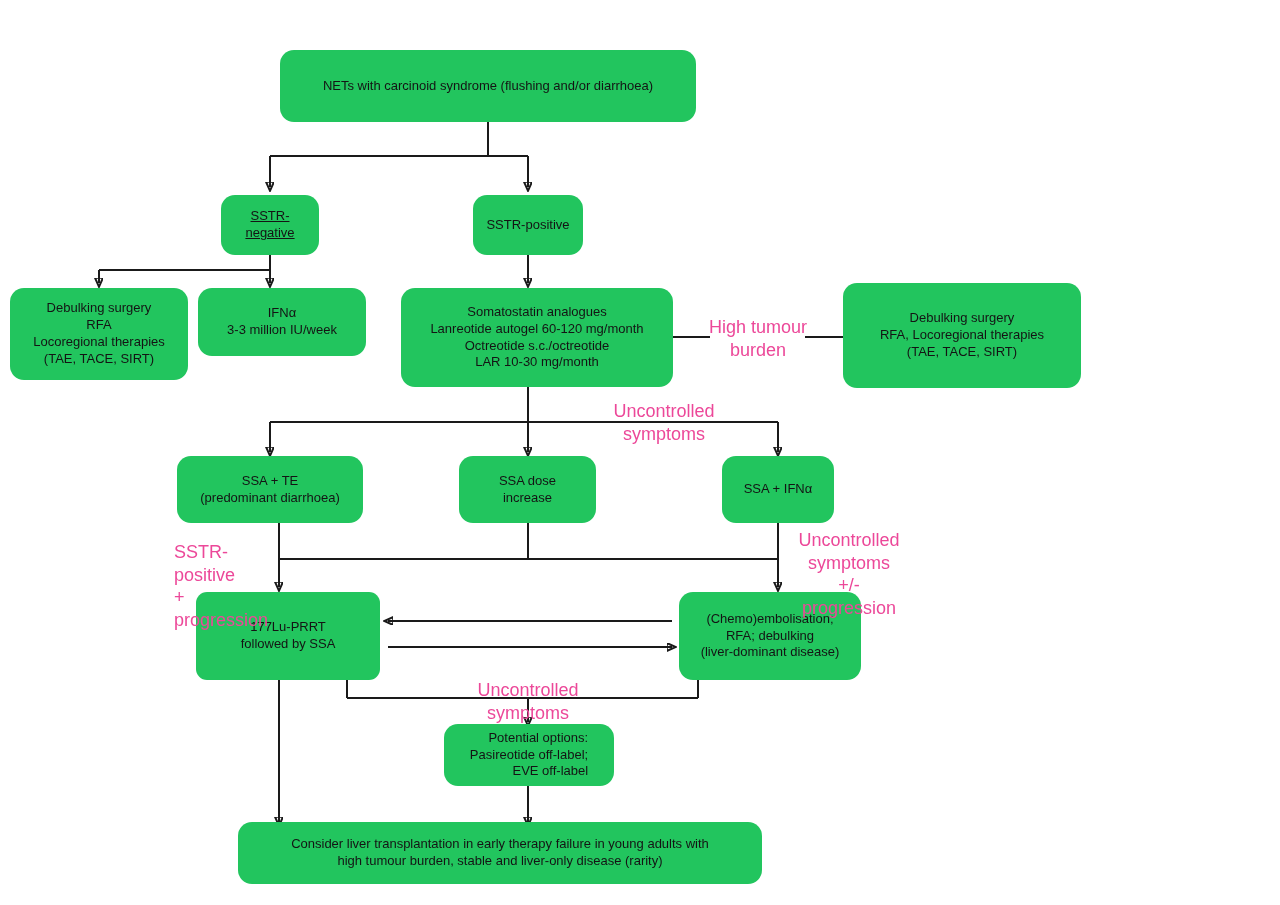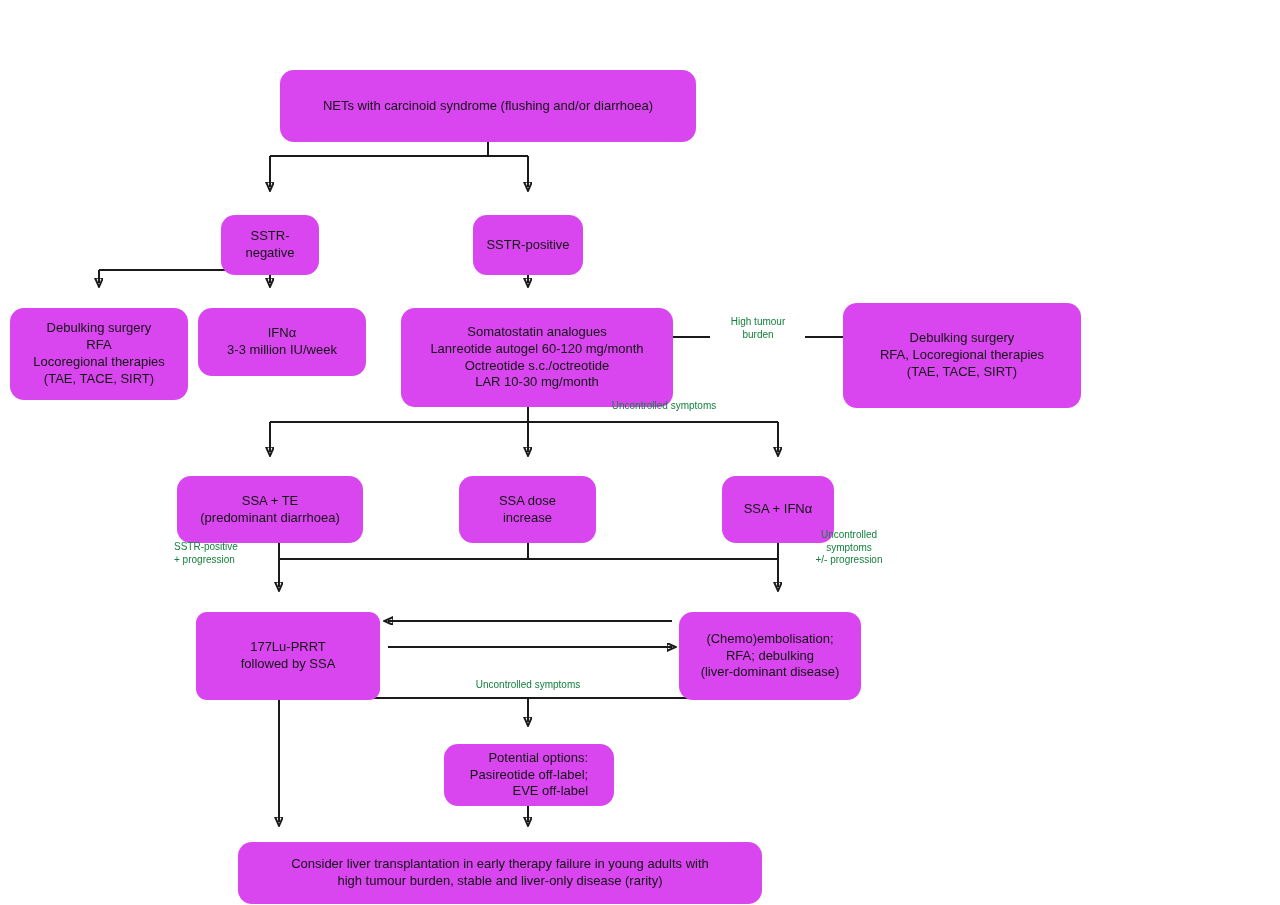--- a/index.html
+++ b/index.html
@@ -15,37 +15,36 @@
   #canvas {
     position: relative;
     width: 1280px;
     height: 905px;
     background: #ffffff;
     overflow: hidden;
   }
   .node {
     position: absolute;
     box-sizing: border-box;
-    background: #d946ef;
+    background: #22c55e;
     border-radius: 14px;
     display: flex;
     align-items: center;
     justify-content: center;
     text-align: center;
     line-height: 1.30;
     color: #141414;
     padding: 4px 8px;
     white-space: pre-line;
     font-size: 13px;
-    margin-top: 20px;
   }
   .edge-label {
     position: absolute;
-    font-size: 10px;
-    color: #15803d;
+    font-size: 18px;
+    color: #ec4899;
     line-height: 1.25;
     text-align: center;
     white-space: pre-line;
   }
   .edge-label.left-align { text-align: left; }
   svg.wires {
     position: absolute;
     left: 0;
     top: 0;
     width: 1280px;
@@ -108,21 +107,21 @@
     <line x1="347" y1="698" x2="698" y2="698"></line>
     <line x1="528" y1="698" x2="528" y2="722" marker-end="url(#arrow)"></line>
 
     <line x1="528" y1="786" x2="528" y2="822" marker-end="url(#arrow)"></line>
 
     <line x1="279" y1="680" x2="279" y2="822" marker-end="url(#arrow)"></line>
   </svg>
 
   <div class="node" style="left:280px; top:50px; width:416px; height:72px;">NETs with carcinoid syndrome (flushing and/or diarrhoea)</div>
 
-  <div class="node" style="left:221px; top:195px; width:98px; height:60px;">SSTR-negative</div>
+  <div class="node" style="left:221px; top:195px; width:98px; height:60px;text-decoration:underline;">SSTR-negative</div>
 
   <div class="node" style="left:473px; top:195px; width:110px; height:60px;">SSTR-positive</div>
 
   <div class="node" style="left:10px; top:288px; width:178px; height:92px;">Debulking surgery
 RFA
 Locoregional therapies
 (TAE, TACE, SIRT)</div>
 
   <div class="node" style="left:198px; top:288px; width:168px; height:68px;">IFNα
 3-3 million IU/week</div>

